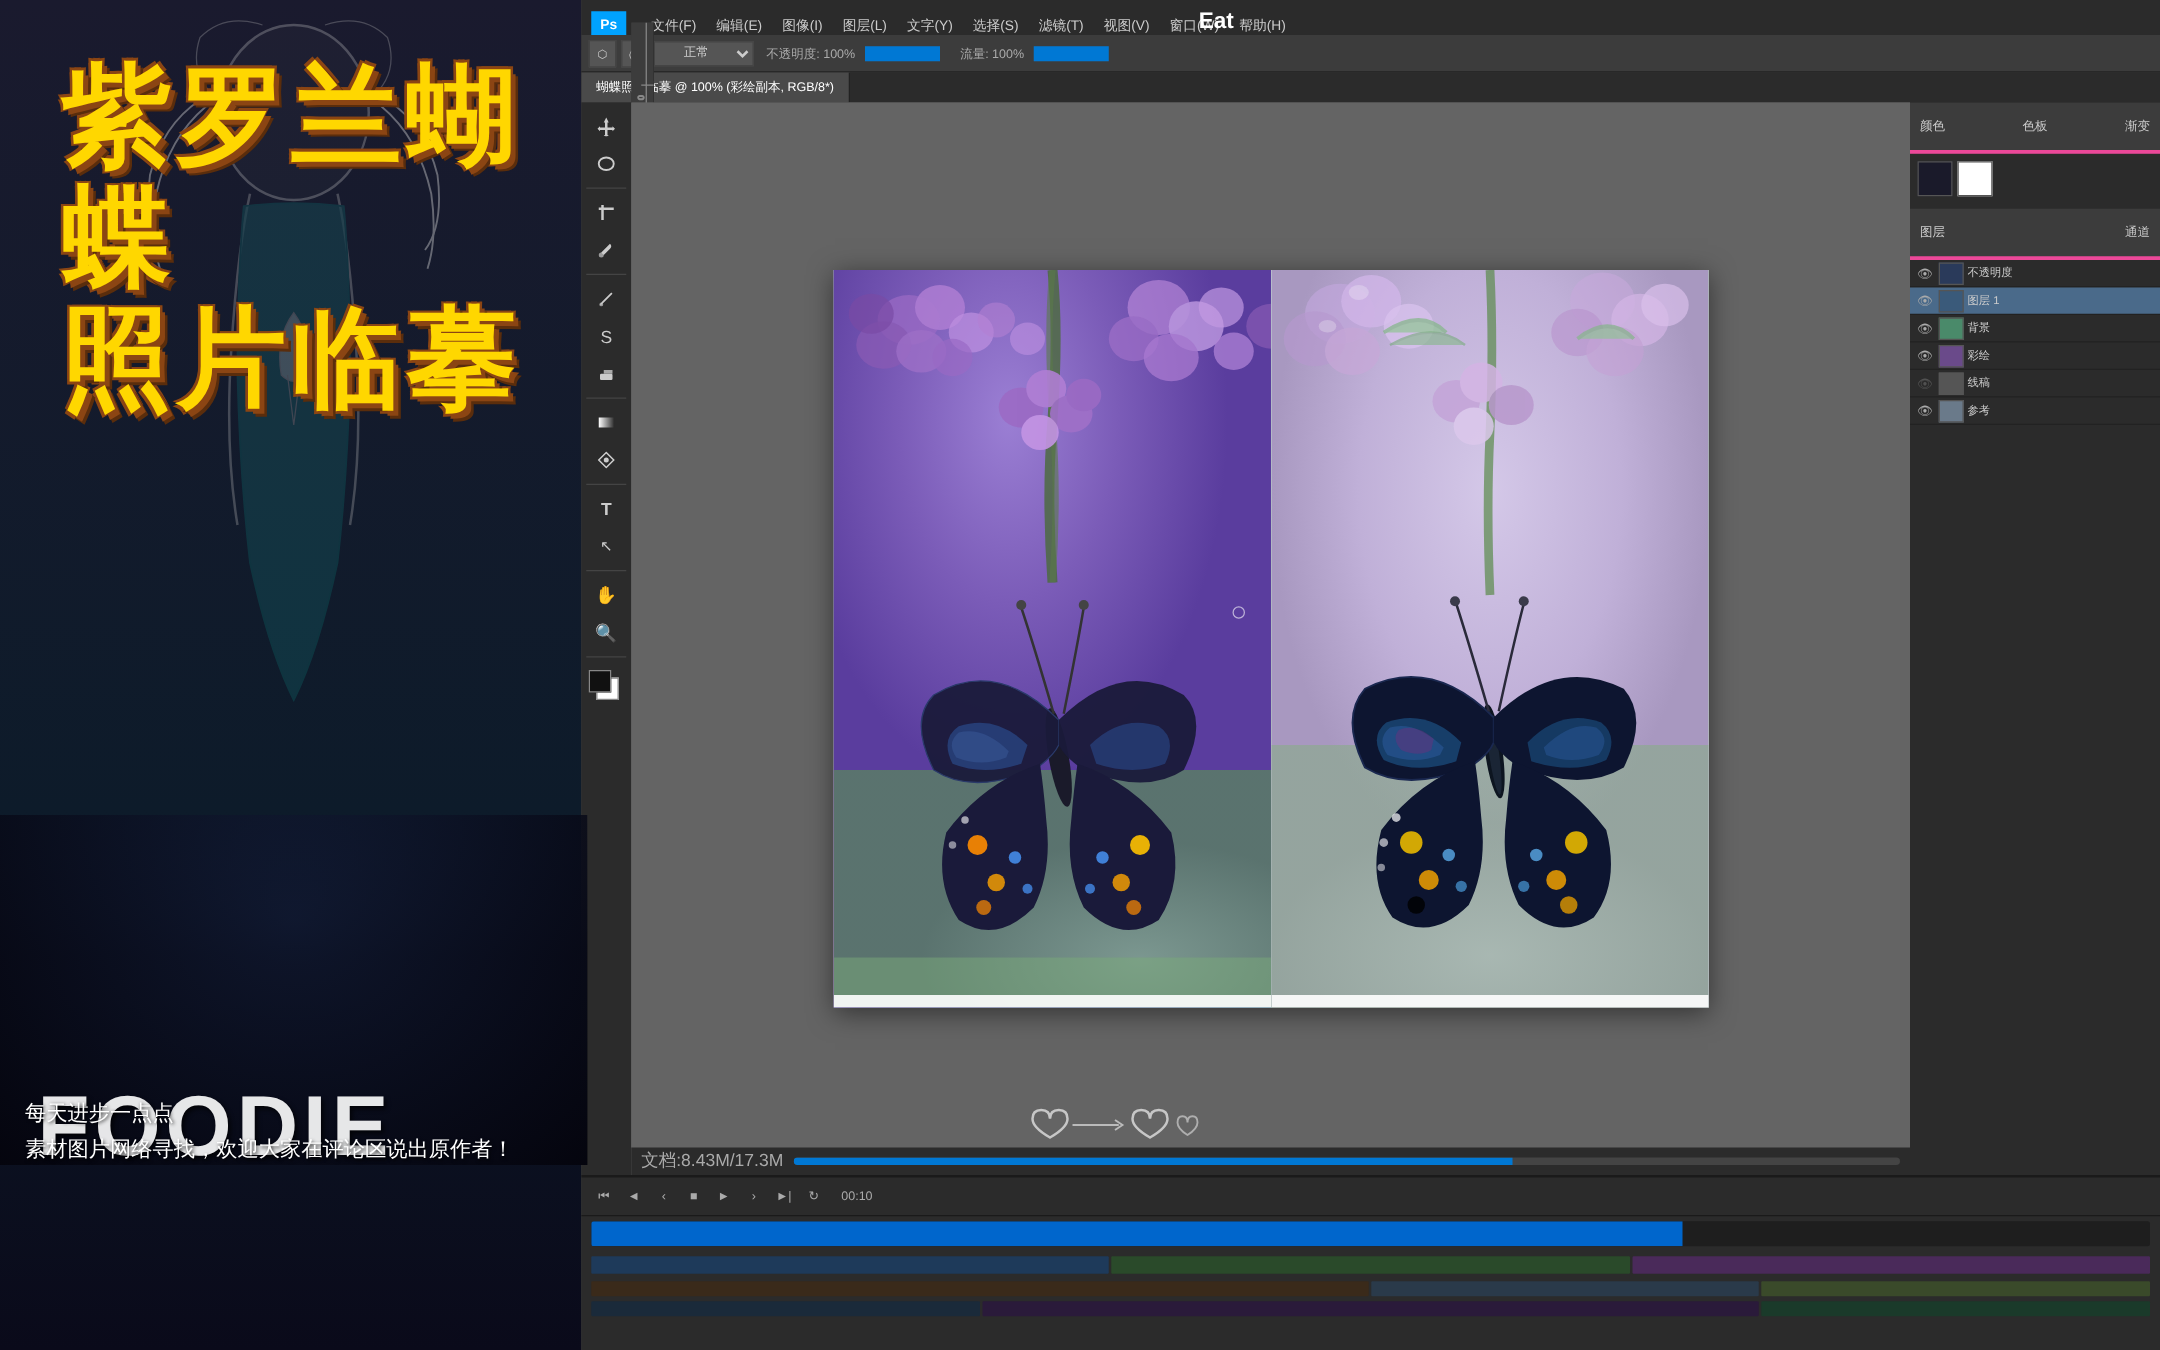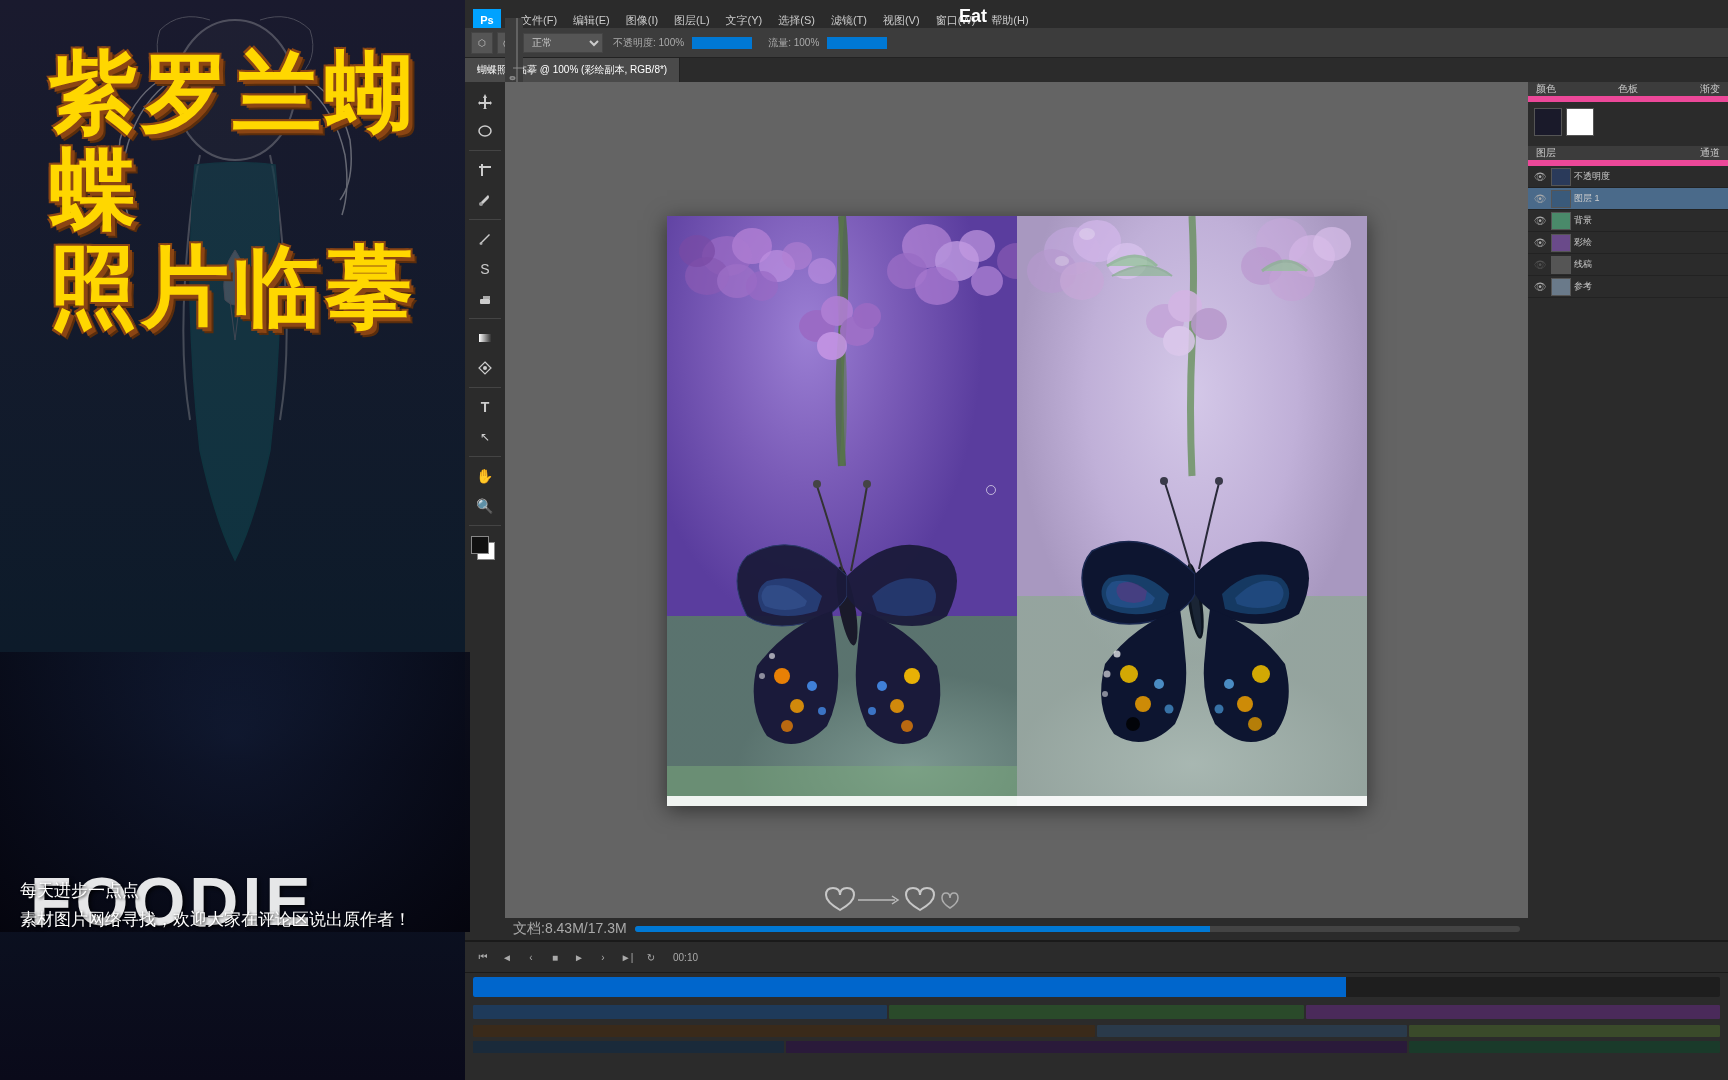--- a/index.html
+++ b/index.html
@@ -120,20 +120,21 @@
     }
 
     .ps-tool-select {
       height: 20px;
       background: #555;
       border: 1px solid #444;
       color: #ccc;
       font-size: 10px;
       padding: 0 4px;
       min-width: 80px;
+      text-align: center;
     }
 
     
     .ps-tabbar {
       position: absolute;
       top: 58px;
       left: 0;
       right: 0;
       height: 24px;
       background: #2b2b2b;
@@ -196,24 +197,24 @@
       top: 82px;
       right: 0;
       width: 200px;
       height: calc(100% - 82px - 140px);
       background: #2b2b2b;
       overflow: hidden;
     }
 
     .ps-panel-header {
       background: #3c3c3c;
-      padding: 0 8px;
+      padding: 12px 8px;
       font-size: 10px;
       color: #ccc;
-      border-bottom: 6px solid #ec4899;
+      border-bottom: 3px solid #ec4899;
       display: flex;
       justify-content: space-between;
     }
 
     .ps-color-squares {
       display: flex;
       padding: 6px;
       gap: 4px;
     }
 

